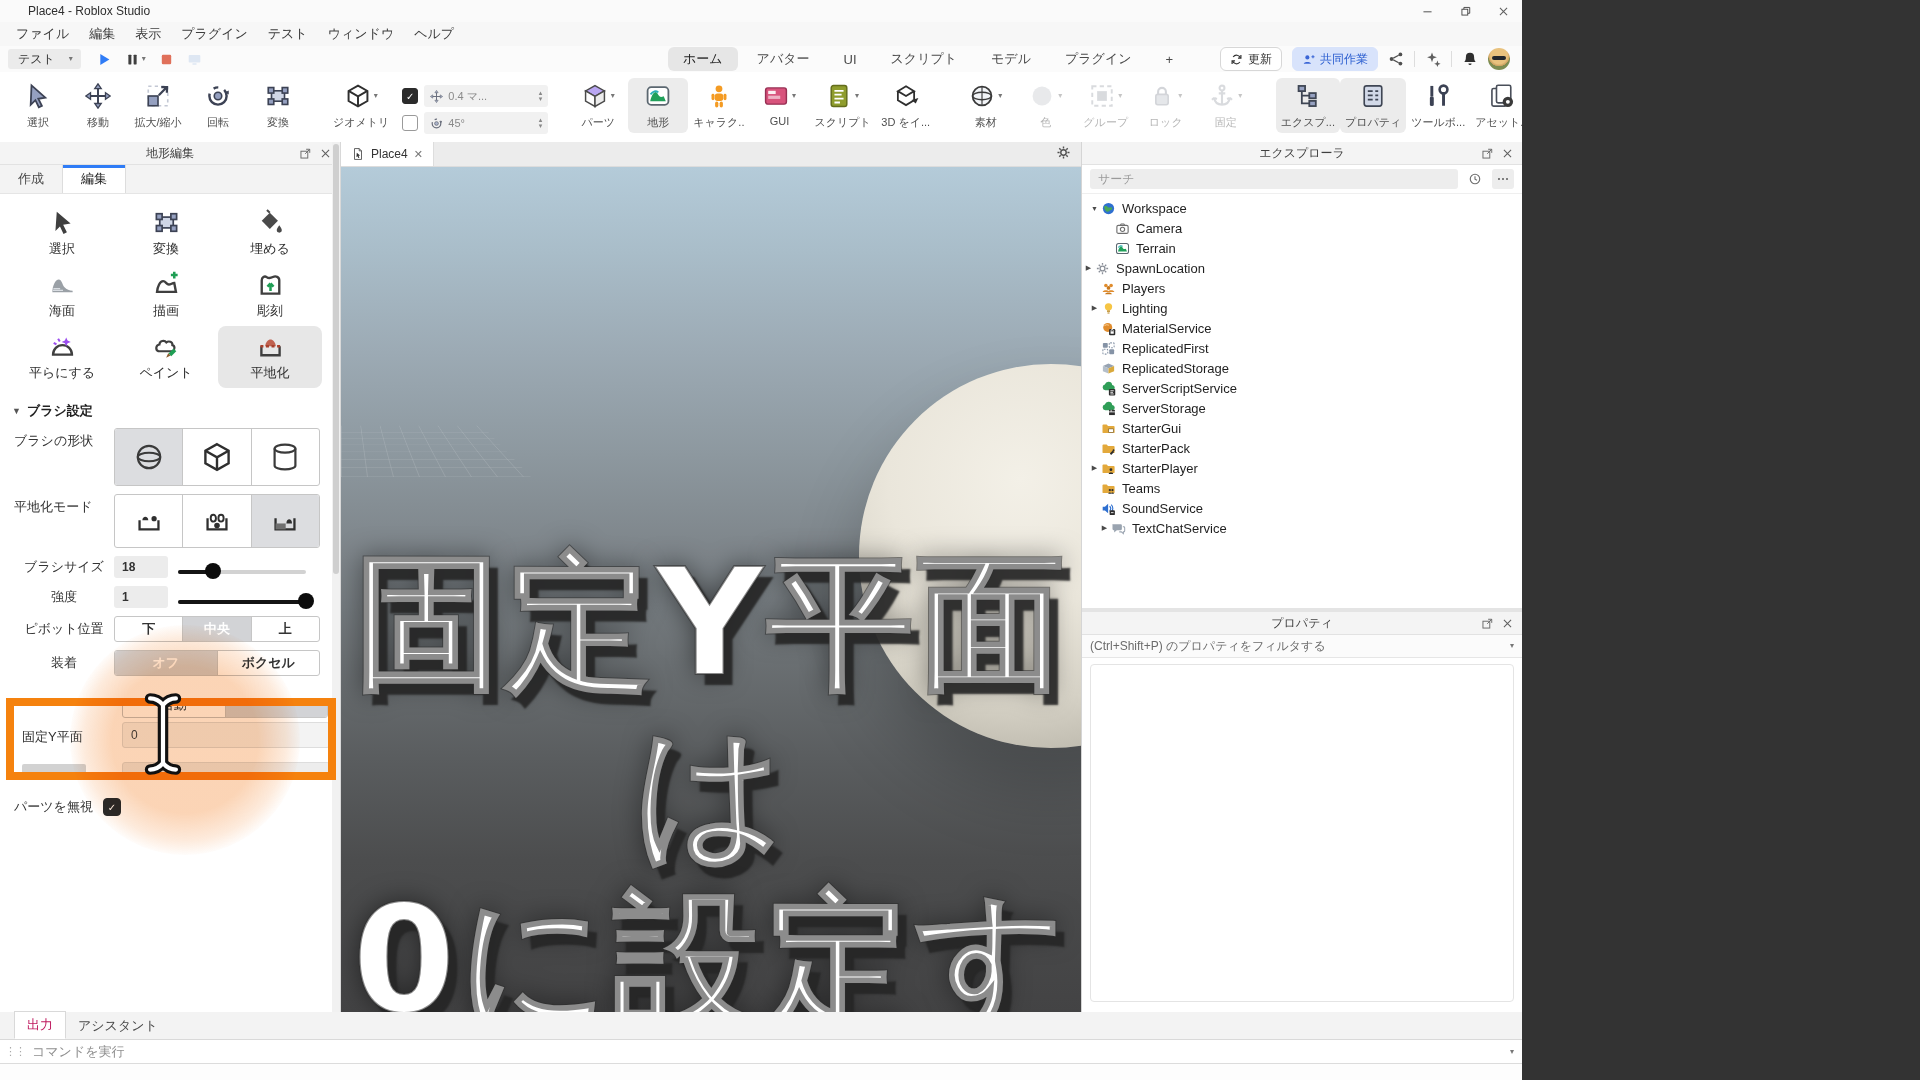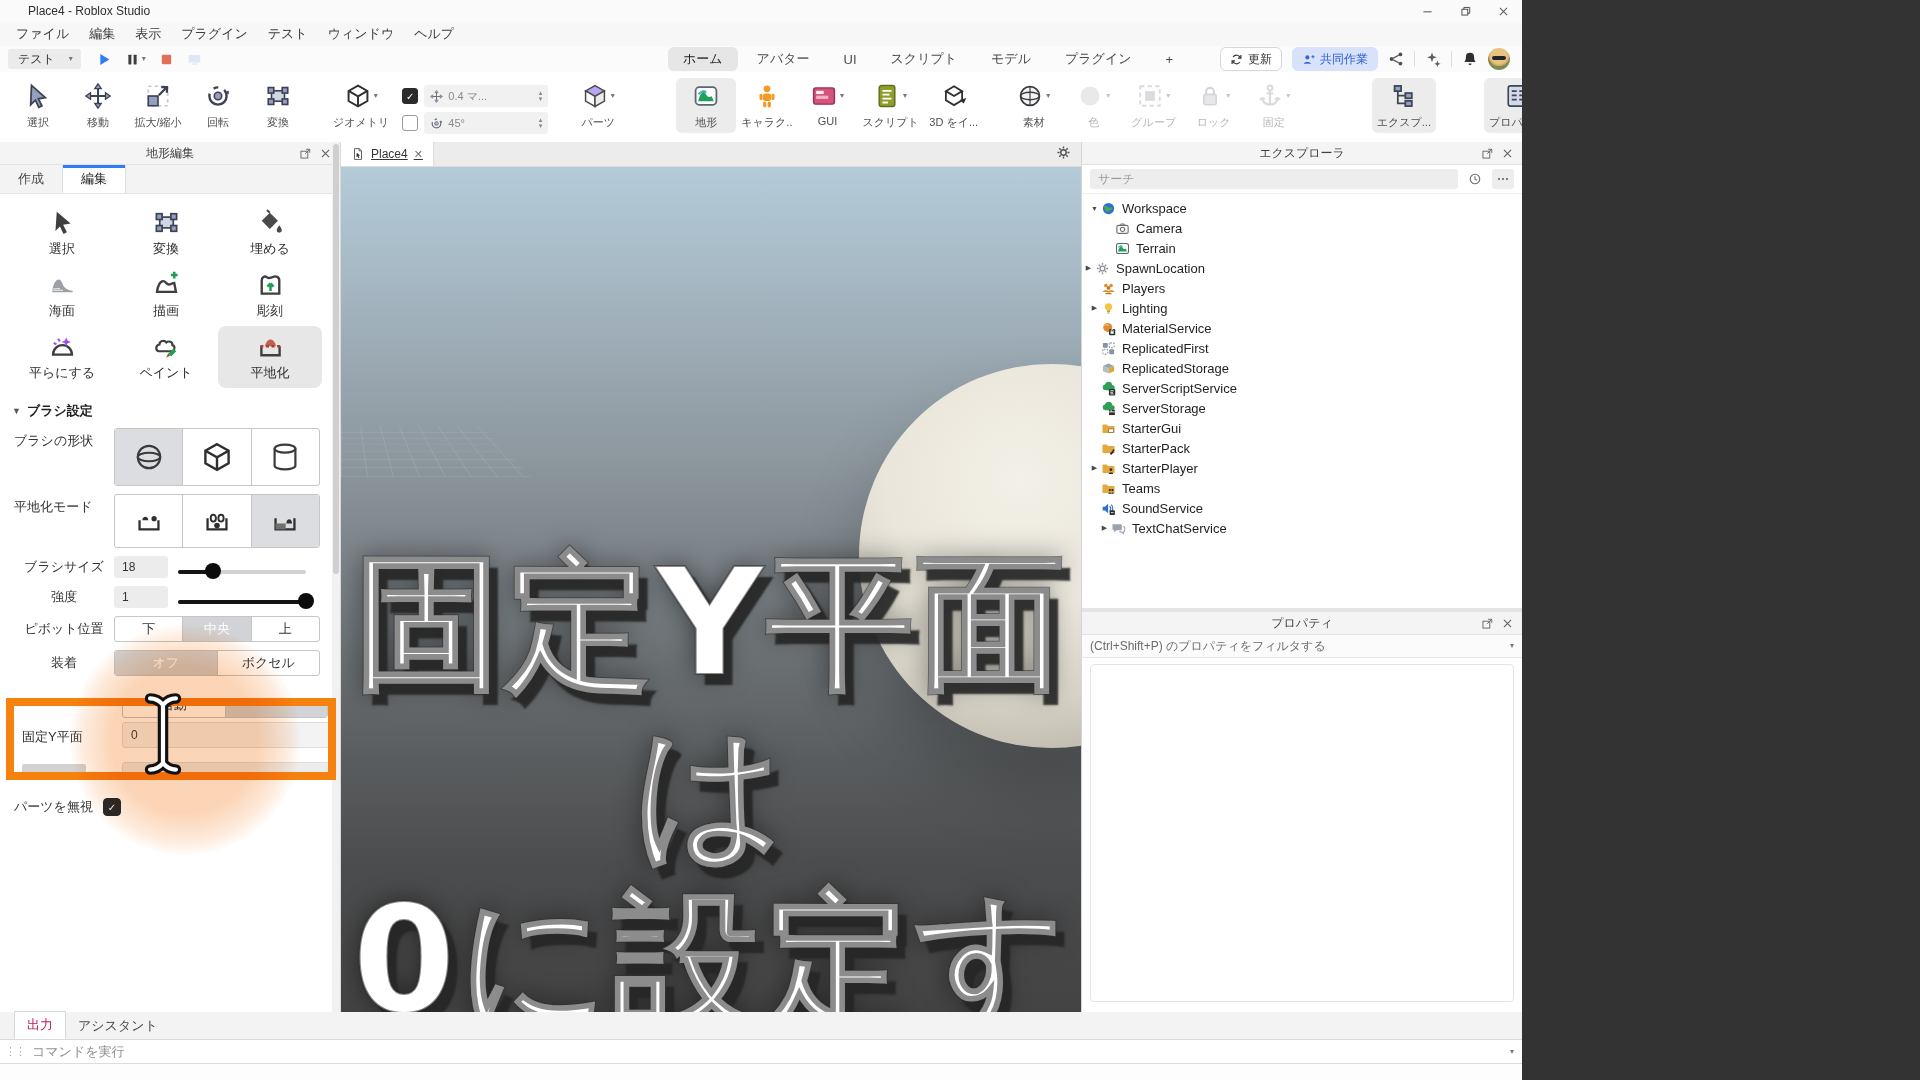--- a/index.html
+++ b/index.html
@@ -49,21 +49,21 @@
 
   
   #ribbon{position:absolute;left:0;top:72px;right:0;height:70px;background:#fff;
           border-bottom:1px solid #e3e3e3;display:flex;align-items:flex-start;padding-left:8px;}
   .rgroup{display:flex;align-items:flex-start;padding-top:6px;}
   .rdiv{width:1px;height:52px;background:#e6e6e6;margin:8px 10px 0 10px;}
   .rbtn{min-width:50px;padding:3px 5px;display:flex;flex-direction:column;align-items:center;border-radius:6px;}
   .rbtn .ic{height:30px;display:flex;align-items:center;gap:3px;}
   .rbtn .ic .icon{width:26px;height:26px;}
   .rbtn .lbl{font-size:11px;color:#4e4e4e;margin-top:4px;white-space:nowrap;}
-  .rbtn.active{background:#ececec;margin-left:48px;}
+  .rbtn.active{background:#ececec;}
   .rbtn.disabled{opacity:.42;}
   .snapcol{display:flex;flex-direction:column;gap:5px;margin:7px 0 0 8px;}
   .snaprow{display:flex;align-items:center;gap:6px;height:22px;}
   .cb{width:14px;height:14px;border:1.5px solid #9a9a9a;border-radius:3px;background:#fff;
       display:flex;align-items:center;justify-content:center;font-size:10px;color:#fff;}
   .cb.checked{background:#2b2b2b;border-color:#2b2b2b;}
   .snappill{height:22px;background:#f1f1f1;border-radius:3px;display:flex;align-items:center;
             gap:5px;padding:0 6px;width:112px;}
   .snappill .icon{width:13px;height:13px;opacity:.75;}
   .snappill .val{font-size:11px;color:#8a8a8a;flex:1;white-space:nowrap;overflow:hidden;}
@@ -84,21 +84,21 @@
   .ttab.active::before{content:"";position:absolute;left:0;right:0;top:0;height:3px;background:#2f7cf6;}
   #toolgrid{display:grid;grid-template-columns:repeat(3,104px);padding:8px 8px 0 10px;}
   .tool{height:62px;display:flex;flex-direction:column;align-items:center;justify-content:center;gap:4px;border-radius:8px;}
   .tool .icon{width:27px;height:27px;}
   .tool .tl{font-size:13px;color:#2f2f2f;white-space:nowrap;}
   .tool.active{background:#e7e7e7;}
   #brush-head{display:flex;align-items:center;gap:6px;padding:14px 0 8px 12px;font-size:13px;font-weight:bold;color:#222;}
   #brush-head .chev{font-size:9px;color:#555;font-weight:normal;}
   .brow{display:flex;align-items:flex-start;padding-left:14px;margin-bottom:8px;}
   .brow .blabel{width:100px;font-size:13px;color:#333;padding-top:4px;flex:none;}
-  .brow .bctl{width:206px;}
+  .brow .bctl{width:206px;font-weight:bold;}
   .seg{display:flex;border:1px solid #c6c6c6;border-radius:3px;overflow:hidden;background:#fff;}
   .seg>div{flex:1;display:flex;align-items:center;justify-content:center;border-left:1px solid #c6c6c6;}
   .seg>div:first-child{border-left:none;}
   .seg .selected{background:#dcdde0;}
   .seg.textseg>div{height:24px;font-size:13px;color:#333;}
   .seg.textseg .selected{background:#d2d3d6;color:#fff;}
   .seg .icon{width:32px;height:32px;}
   .seg.modeseg .icon{width:28px;height:28px;}
   .numrow{align-items:center;text-align:center;}
   .numrow .blabel{padding-top:0;}
@@ -127,21 +127,21 @@
   #ignore-row .blabel2{font-size:13px;color:#333;}
   #ignore-row .cb{width:16px;height:16px;border-radius:4px;}
   #lpanel-scroll{position:absolute;right:0;top:0;bottom:0;width:8px;background:#f1f1f1;}
   #lpanel-scroll .thumb{position:absolute;top:2px;left:1px;width:6px;height:430px;background:#cfcfcf;border-radius:3px;}
 
   
   #viewport{position:relative;flex:1;height:100%;background:#ececec;}
   #vp-strip{position:absolute;left:0;top:0;right:0;height:24px;background:#ececec;
             border-bottom:1px solid #dcdcdc;display:flex;align-items:center;}
   #vp-tab{height:24px;background:#fff;display:flex;align-items:center;gap:6px;padding:0 10px;
-          border-right:1px solid #ddd;font-size:12px;color:#333;text-decoration:underline;}
+          border-right:1px solid #ddd;font-size:12px;color:#333;}
   #vp-tab .icon{width:14px;height:14px;}
   #vp-tab .x{font-size:11px;color:#777;}
   #vp-gear{margin-left:auto;padding-right:10px;}
   #vp-gear .icon{width:15px;height:15px;}
   #canvas{position:absolute;left:0;top:25px;right:0;bottom:0;overflow:hidden;
     background:linear-gradient(180deg,#b4cbd9 0%,#a9bdc9 10%,#9caab4 22%,#8d989f 34%,#7d8489 46%,
                #6b7073 58%,#5a5d5f 70%,#4c4d4e 82%,#434344 100%);}
   #grid-hint{position:absolute;left:0;top:180px;width:190px;height:130px;opacity:.35;
     background:repeating-linear-gradient(90deg,rgba(255,255,255,.35) 0 1px,transparent 1px 26px),
                repeating-linear-gradient(0deg,rgba(255,255,255,.35) 0 1px,transparent 1px 18px);

